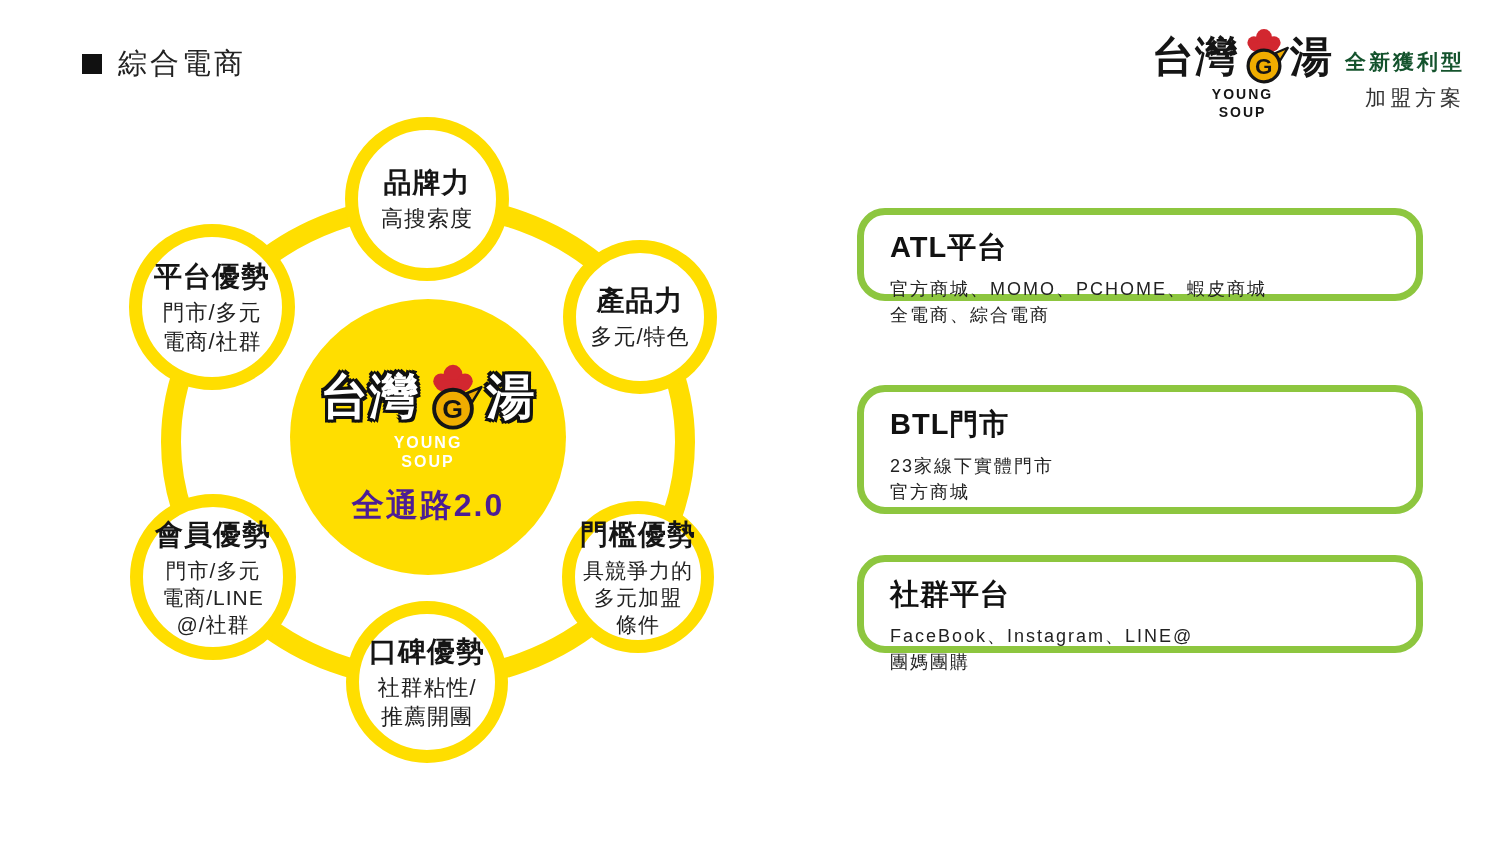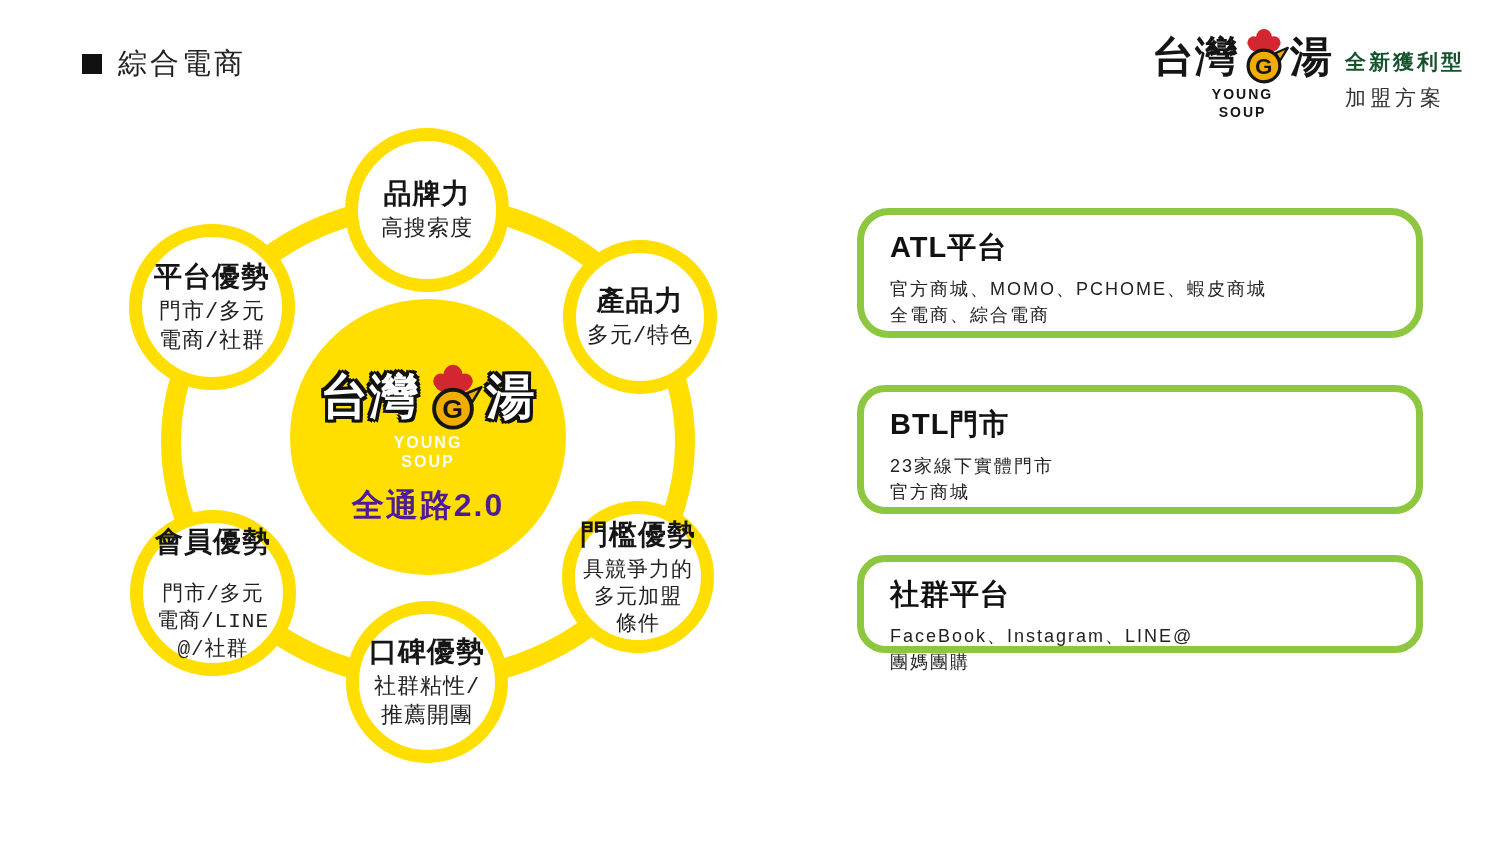--- a/index.html
+++ b/index.html
@@ -16,21 +16,21 @@
 
   
   .brand { position:absolute; left:1152px; top:28px; display:flex; }
   .brand-logo { display:flex; flex-direction:column; align-items:center; }
   .brand-row { display:flex; align-items:center; font-size:42px; font-weight:900; color:#151515; letter-spacing:1px; }
   .gbadge { display:block; }
   .gbadge text { font-family:"Liberation Sans", sans-serif; font-weight:bold; }
   .brand-sub { font-size:14px; font-weight:800; letter-spacing:2px; line-height:1.25; text-align:center; color:#151515; margin-top:1px; }
   .brand-tag { margin-left:12px; margin-top:20px; }
   .tag1 { color:#14532d; font-weight:700; font-size:21px; letter-spacing:3px; }
-  .tag2 { color:#333333; font-size:21px; letter-spacing:4px; margin-top:8px; }
+  .tag2 { color:#333333; font-size:21px; letter-spacing:4px; margin-top:8px;text-align:right; }
 
   
   .ring-svg { position:absolute; left:0; top:0; width:1500px; height:843px; z-index:1; }
   .hub {
     position:absolute; left:290px; top:299px; width:276px; height:276px; z-index:2;
     background:#FFDE00; border-radius:50%;
     display:flex; flex-direction:column; align-items:center; justify-content:center; text-align:center;
   }
   .hub-row {
     display:flex; align-items:center; margin-top:18px;
@@ -41,37 +41,37 @@
   .hub-row .gwrap { text-shadow:none; margin:0 3px; }
   .hub-sub { color:#ffffff; font-weight:800; font-size:16px; letter-spacing:2px; line-height:1.2; margin-top:2px; }
   .hub-caption { color:#4c1d95; font-size:32px; font-weight:600; letter-spacing:2px; margin-top:13px; }
 
   .node {
     position:absolute; z-index:2; box-sizing:border-box;
     background:#ffffff; border:13px solid #FFDE00; border-radius:50%;
     display:flex; flex-direction:column; align-items:center; justify-content:center; text-align:center;
   }
   .node-title { font-size:28px; font-weight:700; color:#151515; letter-spacing:1px; }
-  .node-sub { font-size:22px; color:#222; line-height:1.3; letter-spacing:1px; margin-top:3px;font-family:Liberation Mono, monospace; }
-  .n-top         { left:345px; top:128px; width:164px; height:164px; }
+  .node-sub { font-size:22px; color:#222; line-height:1.3; letter-spacing:1px; margin-top:3px; }
+  .n-top         { left:345px; top:117px; width:164px; height:164px; }
   .n-left-top    { left:129px; top:224px; width:166px; height:166px; }
   .n-right-top   { left:563px; top:240px; width:154px; height:154px; }
-  .n-left-bottom { left:130px; top:510px; width:166px; height:166px;justify-content:space-between; }
+  .n-left-bottom { left:130px; top:494px; width:166px; height:166px; }
   .n-right-bottom{ left:562px; top:501px; width:152px; height:152px; }
   .n-bottom      { left:346px; top:601px; width:162px; height:162px; }
   .n-left-bottom .node-sub { font-size:21px; }
   .n-right-bottom .node-sub { font-size:21px; }
 
   
   .panel {
     position:absolute; left:857px; width:566px; box-sizing:border-box;
     border:7px solid #8DC63F; border-radius:28px; background:#ffffff;
     padding:13px 24px 10px 26px;
   }
-  .p1 { top:208px; height:130px;border-radius:32px; }
+  .p1 { top:208px; height:93px; }
   .p2 { top:385px; height:129px; }
   .p3 { top:555px; height:98px; }
   .panel-title { font-size:29px; font-weight:700; color:#111; letter-spacing:1px; }
   .panel-body { font-size:18px; color:#222; line-height:1.45; letter-spacing:2px; margin-top:8px; }
 </style>
 </head>
 <body>
 
 <div class="slide">
 

